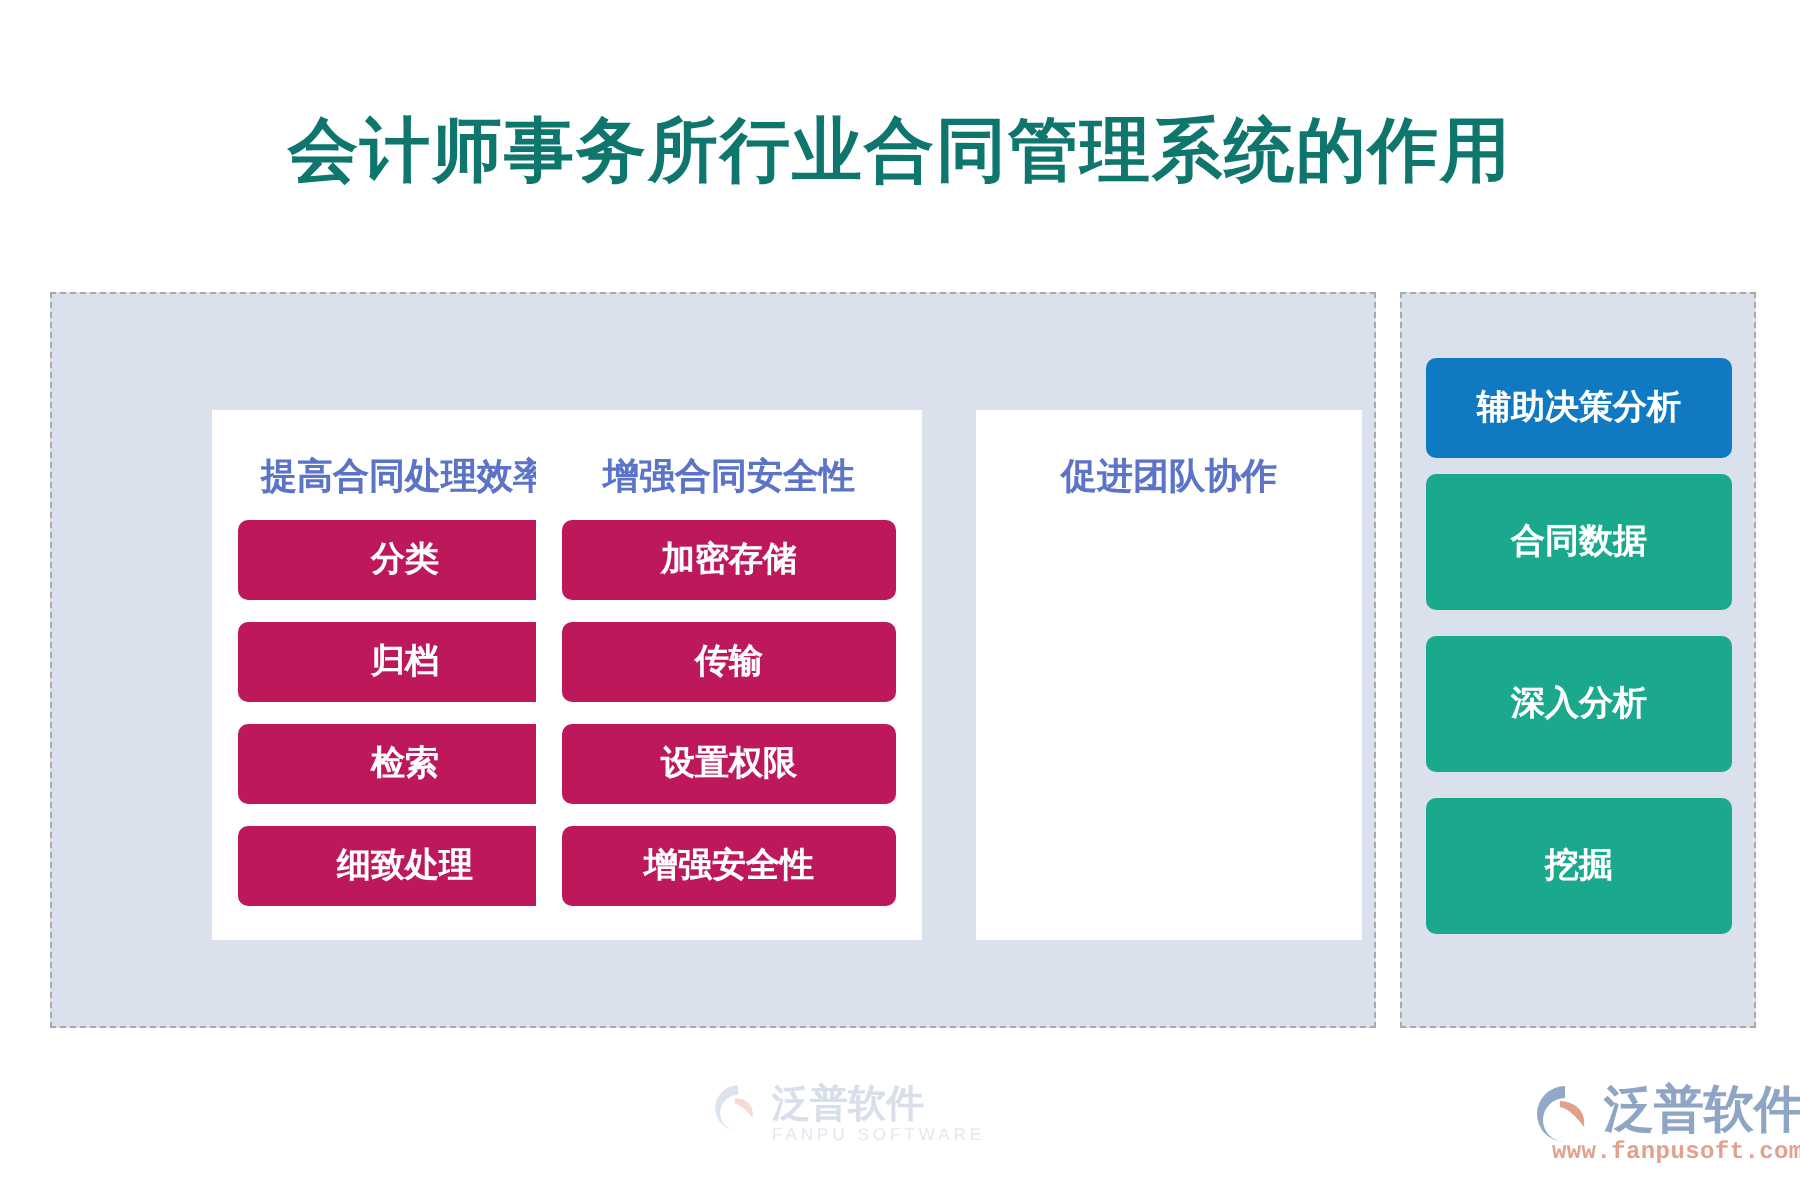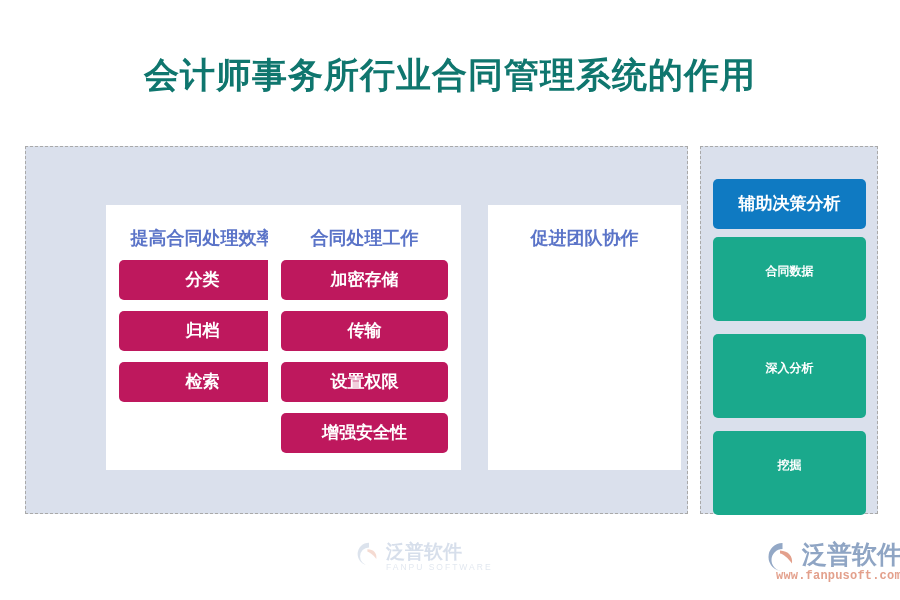--- a/index.html
+++ b/index.html
@@ -118,24 +118,24 @@
     text-align: center;
     white-space: nowrap;
   }
   .right-items {
     position: absolute;
     left: 12px;
     top: 90px;
     width: 153px;
   }
   .right-items .pill {
-    height: 84px;
+    height: 68px;
     line-height: 68px;
     margin-bottom: 13px;
-    font-size: 12px;
+    font-size: 17px;
   }
 
   
   .watermark {
     position: absolute;
     left: 330px;
     top: 392px;
     width: 150px;
     height: 42px;
     opacity: 0.30;
@@ -213,25 +213,26 @@
   <div class="page-title">会计师事务所行业合同管理系统的作用</div>
 
   <div class="panel" id="panel-left">
 
     <div class="card" id="card-0">
       <div class="card-header">提高合同处理效率</div>
       <div class="card-items">
         <div class="pill blue">分类</div>
         <div class="pill blue">归档</div>
         <div class="pill blue">检索</div>
+        <div class="pill blue">细致处理</div>
       </div>
     </div>
 
     <div class="card" id="card-1">
-      <div class="card-header">合同处理工作</div>
+      <div class="card-header">增强合同安全性</div>
       <div class="card-items">
         <div class="pill blue">加密存储</div>
         <div class="pill blue">传输</div>
         <div class="pill blue">设置权限</div>
         <div class="pill blue">增强安全性</div>
       </div>
     </div>
 
     <div class="card" id="card-2">
       <div class="card-header">促进团队协作</div>

